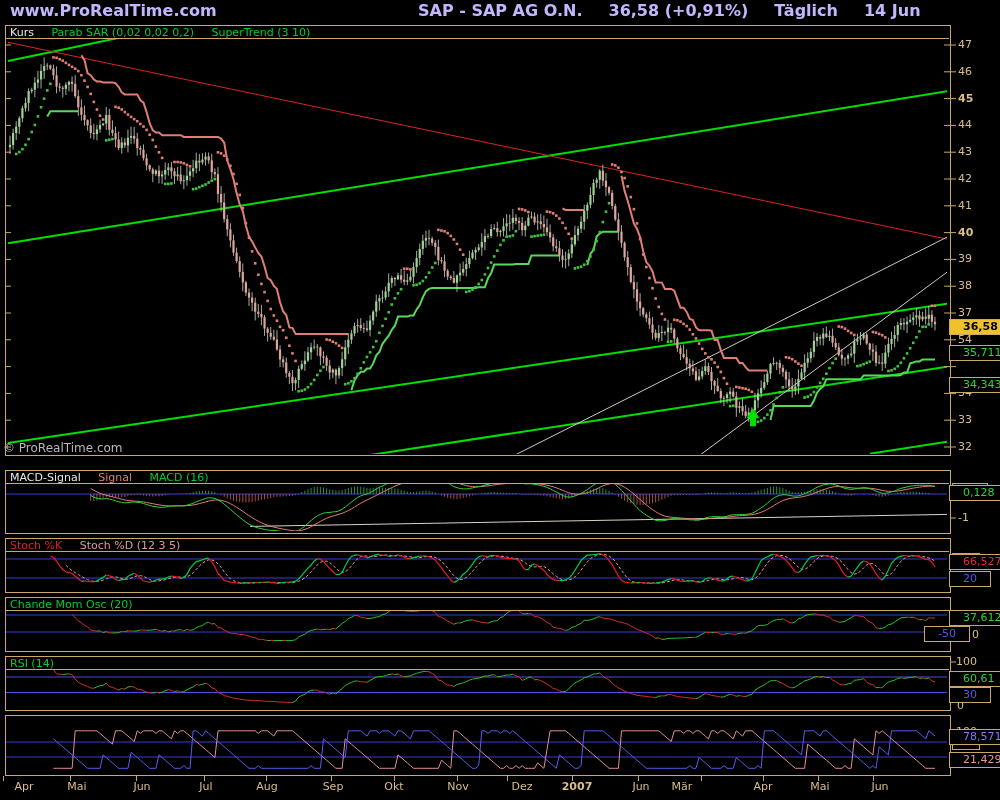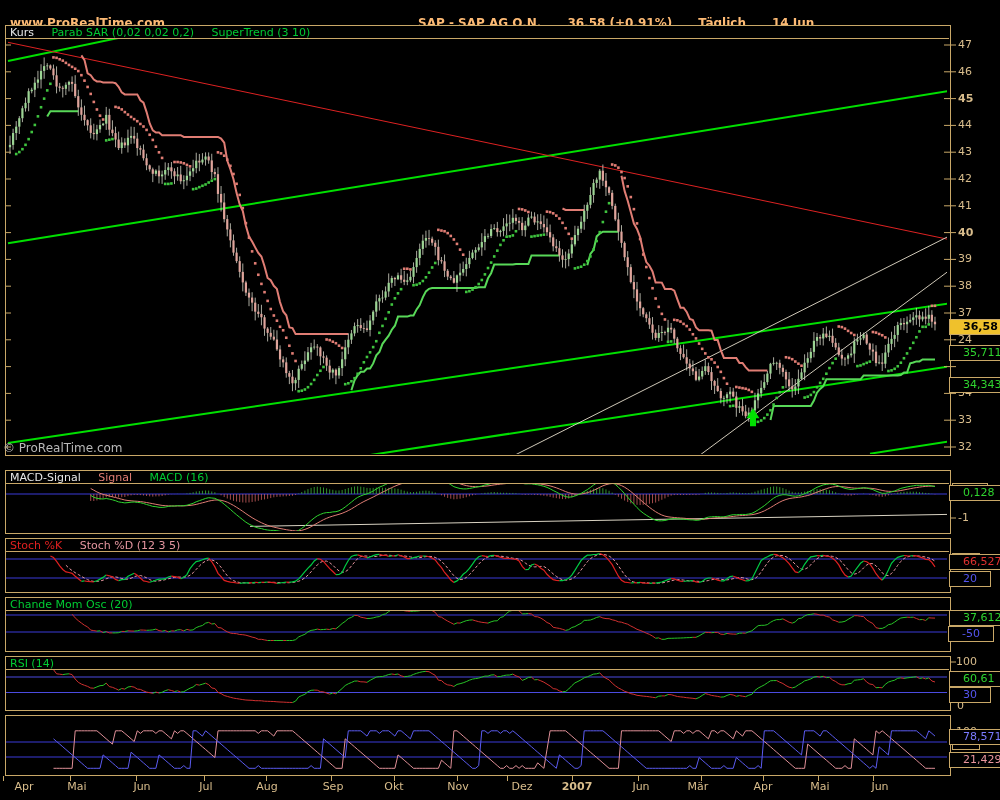--- a/index.html
+++ b/index.html
@@ -2,22 +2,22 @@
 <html><head>
 <meta charset="utf-8">
 <style>
   :root{
     --tan:#c9a868; --tantext:#d9bd8c; --green:#00cc33; --bright:#00e000;
   }
   *{margin:0;padding:0;box-sizing:border-box}
   html,body{background:#000;width:1000px;height:800px;overflow:hidden;
     font-family:"DejaVu Sans",sans-serif;}
   #screen{position:relative;width:1000px;height:800px;background:#000}
-  .header{position:absolute;left:0;top:12px;width:1000px;height:24px;color:#fdba74;
-    font-size:12px;font-weight:bold;line-height:22px}
+  .header{position:absolute;left:0;top:0;width:1000px;height:24px;color:#c4b5fd;
+    font-size:16px;font-weight:bold;line-height:22px}
   .site{position:absolute;left:10px;top:0}
   .titlegrp{position:absolute;left:418px;top:0;white-space:nowrap}
   .titlegrp span{margin-right:26px}
   svg#cv{position:absolute;left:0;top:0;z-index:1}
   .plabel{position:absolute;left:6px;width:943px;height:13px;line-height:13px;
     font-size:11px;background:#000;border-bottom:1px solid var(--tan);z-index:2;
     white-space:nowrap;overflow:hidden}
   .plabel span{margin-left:14px}
   .plabel span:first-child{margin-left:4px}
   .lw{color:#e8e8e8}.lg{color:var(--green)}.lr{color:#e02020}.lp{color:#e596a0}
@@ -1596,54 +1596,54 @@
       <div class="axlab " style="left: 958px; top: 64.8px;">46</div>
       <div class="axlab axbold" style="left: 958px; top: 91.6px;">45</div>
       <div class="axlab " style="left: 958px; top: 118.4px;">44</div>
       <div class="axlab " style="left: 958px; top: 145.2px;">43</div>
       <div class="axlab " style="left: 958px; top: 172px;">42</div>
       <div class="axlab " style="left: 958px; top: 198.8px;">41</div>
       <div class="axlab axbold" style="left: 958px; top: 225.6px;">40</div>
       <div class="axlab " style="left: 958px; top: 252.4px;">39</div>
       <div class="axlab " style="left: 958px; top: 279.2px;">38</div>
       <div class="axlab " style="left: 958px; top: 306px;">37</div>
-      <div class="axlab " style="left: 958px; top: 332.8px;">24</div>
+      <div class="axlab " style="left: 958px; top: 332.8px;">54</div>
       <div class="axlab axbold" style="left: 1003px; top: 359.6px;">35</div>
       <div class="axlab " style="left: 958px; top: 386.4px;">34</div>
       <div class="axlab " style="left: 958px; top: 413.2px;">33</div>
       <div class="axlab " style="left: 958px; top: 440px;">32</div>
       <div class="month" style="left: 24px;">Apr</div>
       <div class="month" style="left: 77px;">Mai</div>
       <div class="month" style="left: 142px;">Jun</div>
       <div class="month" style="left: 206px;">Jul</div>
       <div class="month" style="left: 267px;">Aug</div>
       <div class="month" style="left: 333px;">Sep</div>
       <div class="month" style="left: 394px;">Okt</div>
       <div class="month" style="left: 458px;">Nov</div>
       <div class="month" style="left: 522px;">Dez</div>
       <div class="month axbold" style="left: 577px;">2007</div>
       <div class="month" style="left: 641px;">Jun</div>
-      <div class="month" style="left: 698px;">Mär</div>
+      <div class="month" style="left: 682px;">Mär</div>
       <div class="month" style="left: 763px;">Apr</div>
       <div class="month" style="left: 820px;">Mai</div>
       <div class="month" style="left: 880px;">Jun</div>
       <div class="axlab " style="left: 958px; top: 511px;">-1</div>
       <div class="axlab " style="left: 972px; top: 628px;">0</div>
       <div class="axlab " style="left: 956px; top: 655px;">100</div>
       <div class="axlab " style="left: 957px; top: 699px;">0</div>
       <div class="cliptop" style="left: 956px; top: 720px; width: 26px; height: 9px;"><span class="axlab" style="position:static">100</span></div>
       <div class="b b-yellow" style="left: 949px; top: 319px;">36,58</div>
       <div class="b b-green" style="left: 949px; top: 345px;">35,711</div>
       <div class="b b-green" style="left: 949px; top: 377px;">34,343</div>
       <div class="b b-red b-right" style="left: 952px; top: 483px; width: 36px; height: 17px;">4</div>
       <div class="b b-green" style="left: 949px; top: 485px;">0,128</div>
       <div class="b " style="left: 952px; top: 553px; width: 28px; height: 14px;"></div>
       <div class="b b-red" style="left: 949px; top: 554px;">66,527</div>
       <div class="b b-blue" style="left: 949px; top: 571px;">20</div>
       <div class="b b-green" style="left: 949px; top: 610px;">37,612</div>
-      <div class="b b-blue" style="left: 924px; top: 626px; margin-left: 24px;">-50</div>
+      <div class="b b-blue" style="left: 924px; top: 626px;">-50</div>
       <div class="b b-green" style="left: 949px; top: 671px;">60,61</div>
       <div class="b b-blue" style="left: 949px; top: 687px;">30</div>
       <div class="b b-blue2" style="left: 949px; top: 729px;">78,571</div>
       <div class="b " style="left: 952px; top: 744px; width: 12px; height: 6px;"></div>
       <div class="b b-pink" style="left: 949px; top: 752px;">21,429</div>
     </div>
 </div>
 
 </body></html>

